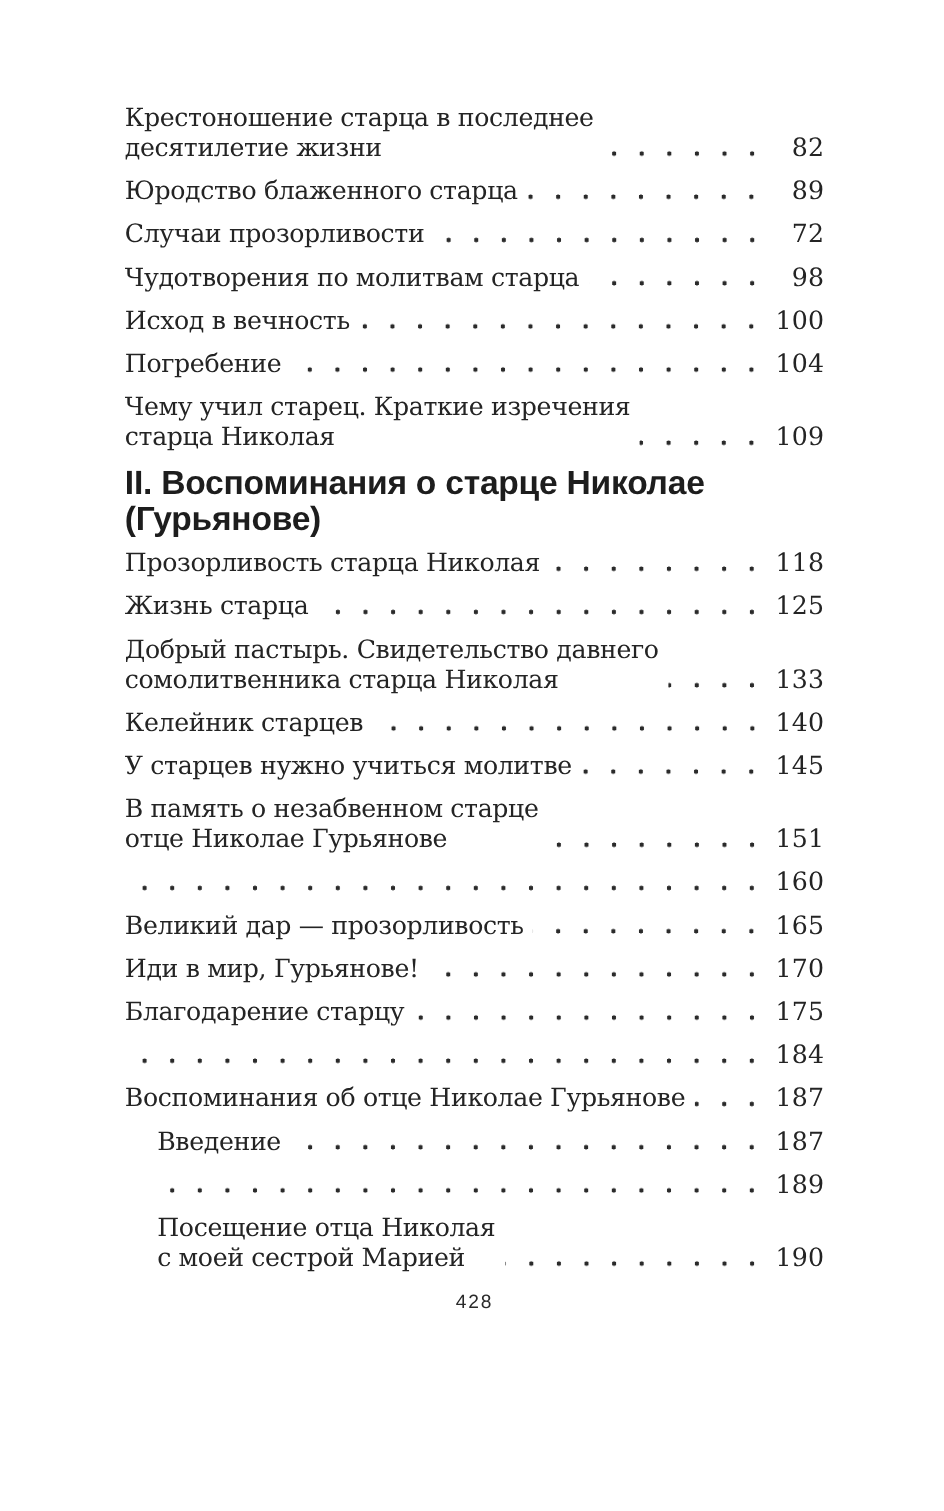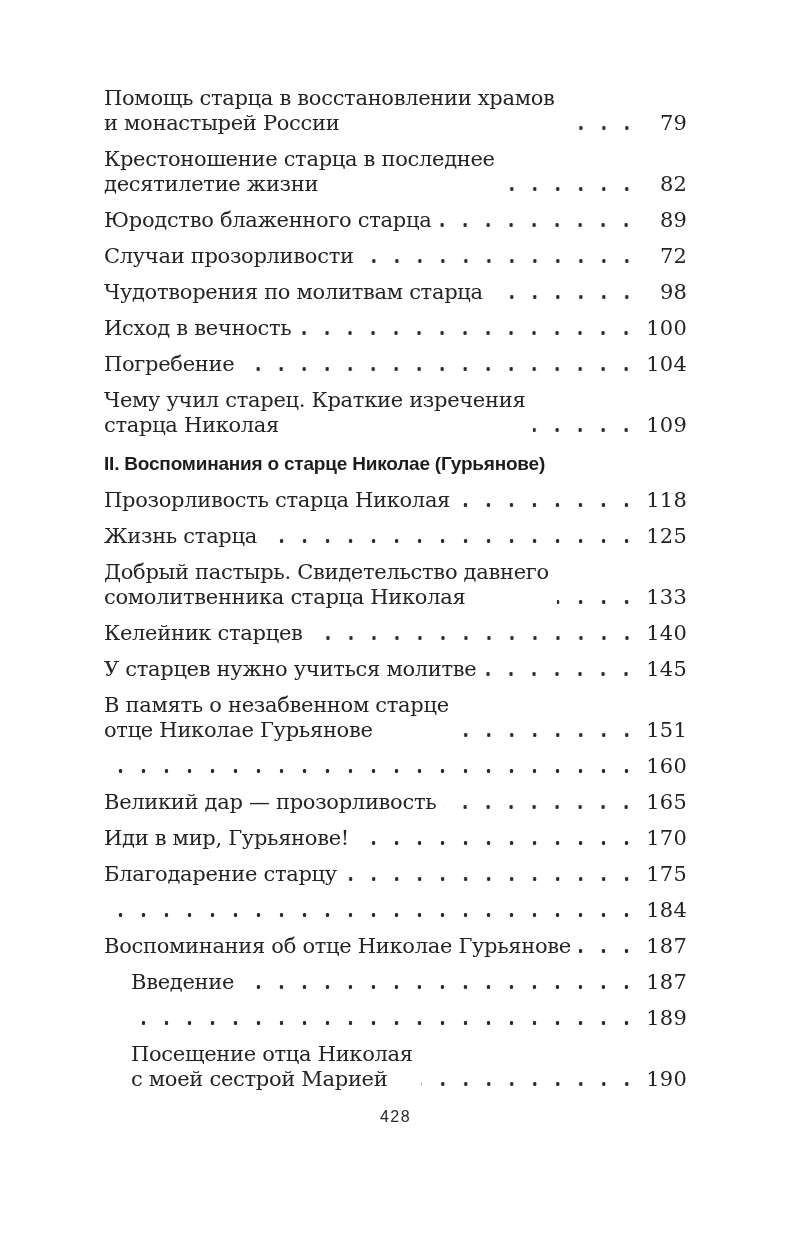--- a/index.html
+++ b/index.html
@@ -40,21 +40,21 @@
   }
   .entry-page {
     flex: 0 0 auto;
     width: 46px;
     text-align: right;
     letter-spacing: 0.2px;
   }
   .section-heading {
     font-family: "Liberation Sans", sans-serif;
     font-weight: bold;
-    font-size: 19px;
+    font-size: 28px;
     line-height: 30px;
     letter-spacing: -0.2px;
     margin: 2px 0 9px 0;
     color: #1d1d1d;
   }
   .page-folio {
     width: 583px;
     text-align: center;
     margin-top: 16px;
     font-family: "Liberation Sans", sans-serif;
@@ -62,26 +62,20 @@
     letter-spacing: 1.5px;
     color: #2a2a2a;
   }
 </style>
 </head>
 <body>
 
 <div class="book-page">
   <div class="toc-block">
 
-    <div class="toc-entry">
-      <span class="entry-title">Помощь старца в восстановлении храмов
-и монастырей России</span>
-      <span class="dot-leader"></span>
-      <span class="entry-page">79</span>
-    </div>
     <div class="toc-entry">
       <span class="entry-title">Крестоношение старца в последнее
 десятилетие жизни</span>
       <span class="dot-leader"></span>
       <span class="entry-page">82</span>
     </div>
     <div class="toc-entry">
       <span class="entry-title">Юродство блаженного старца</span>
       <span class="dot-leader"></span>
       <span class="entry-page">89</span>

